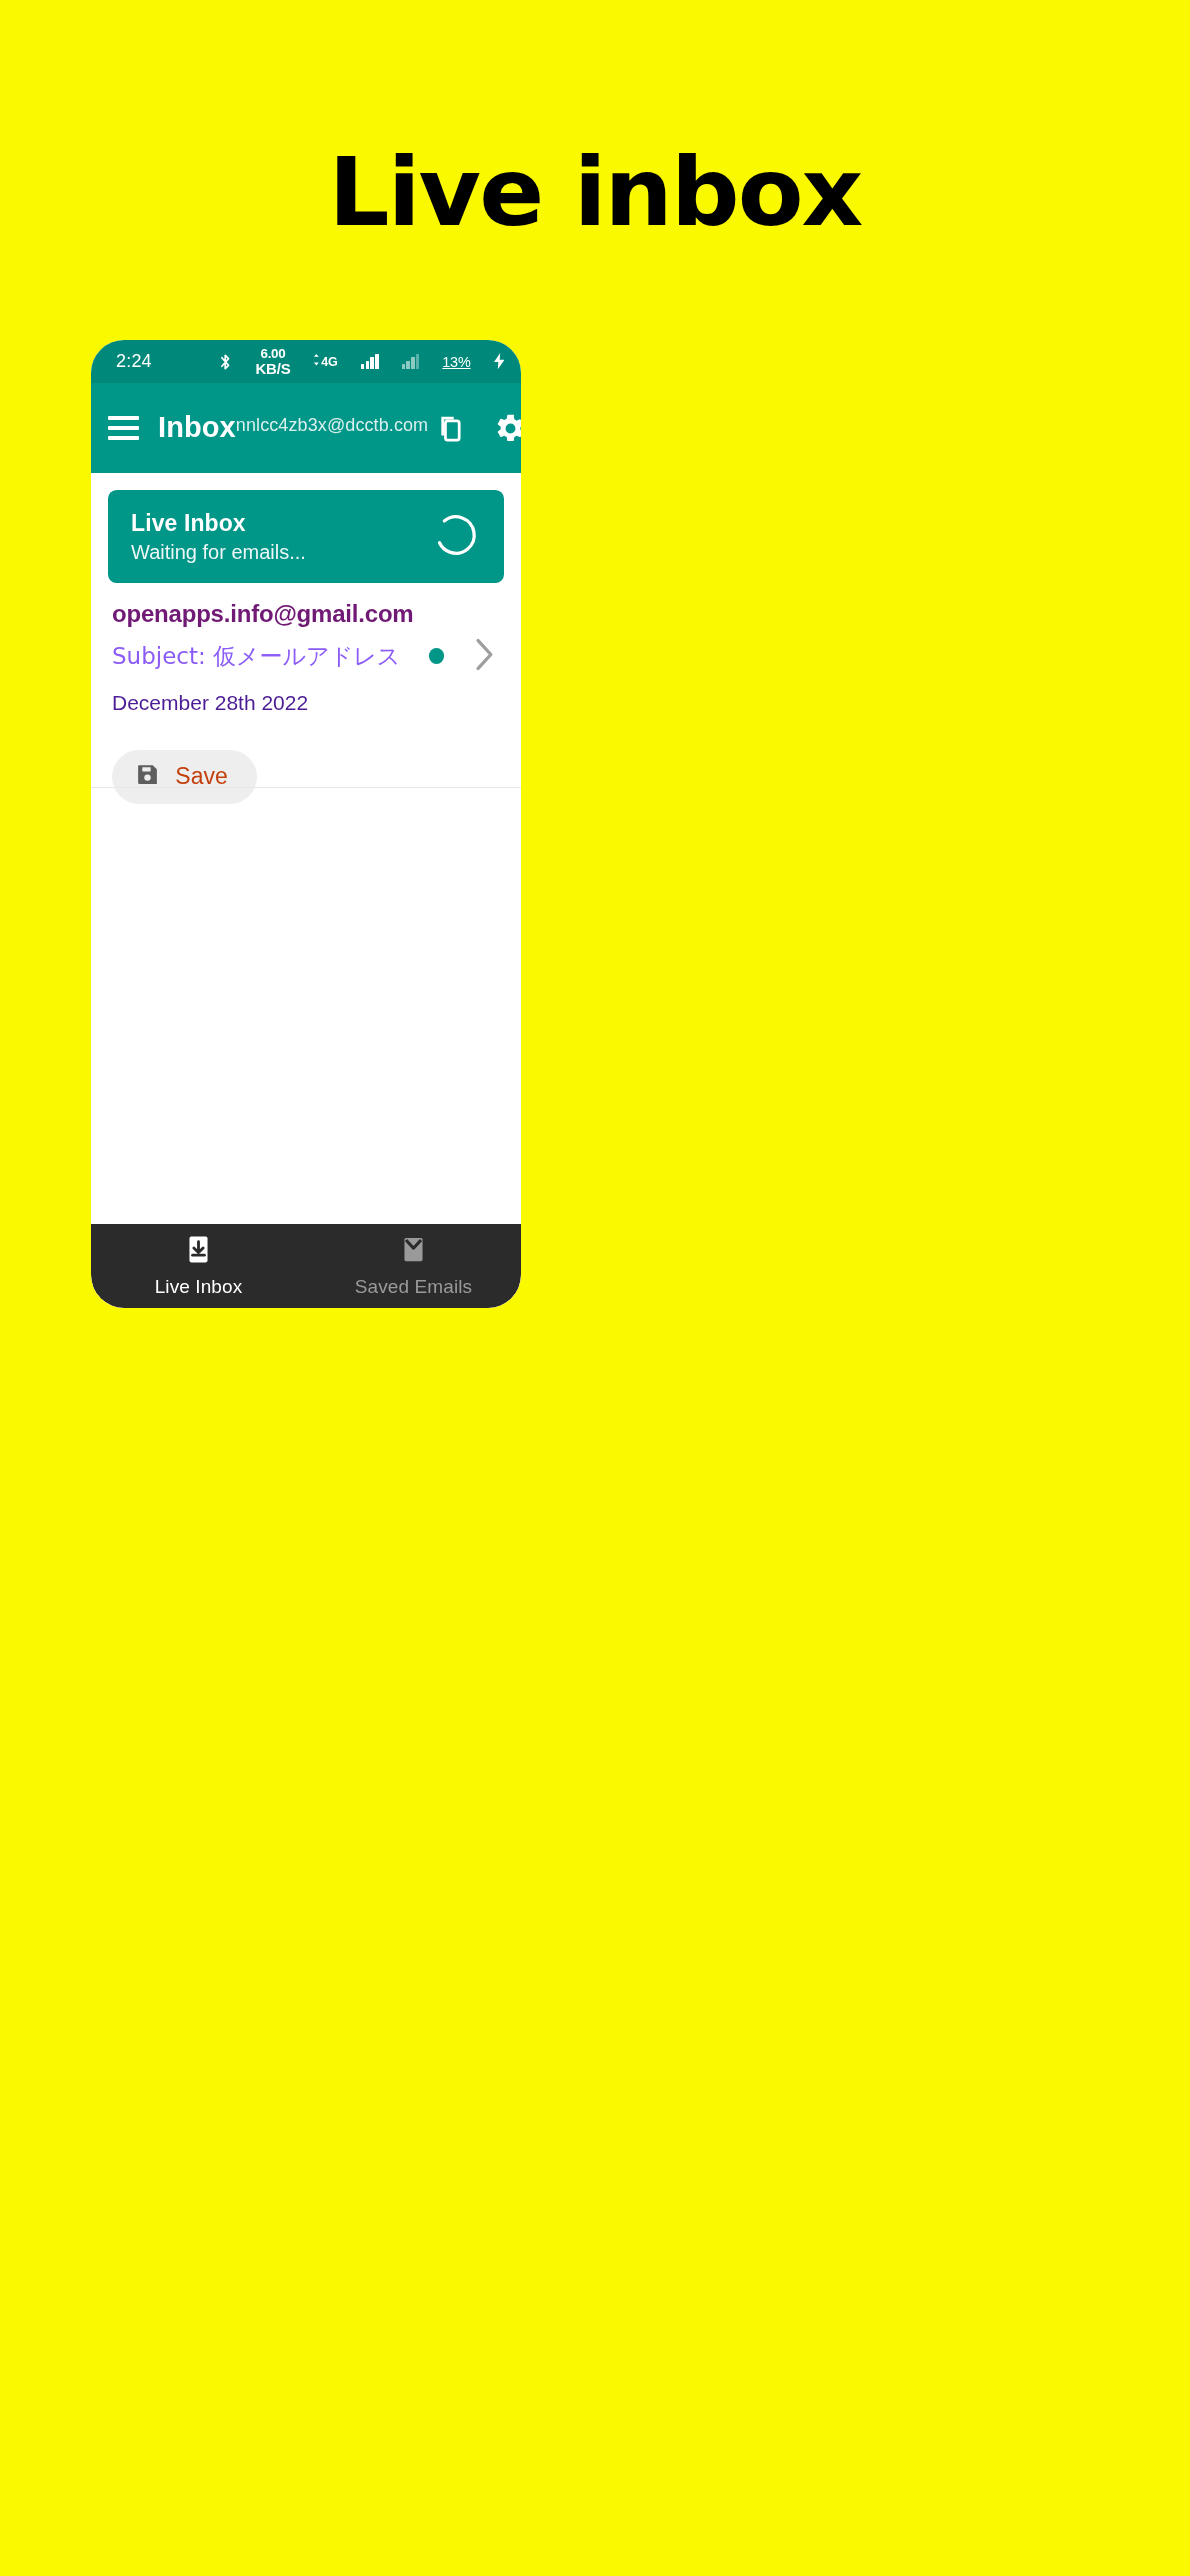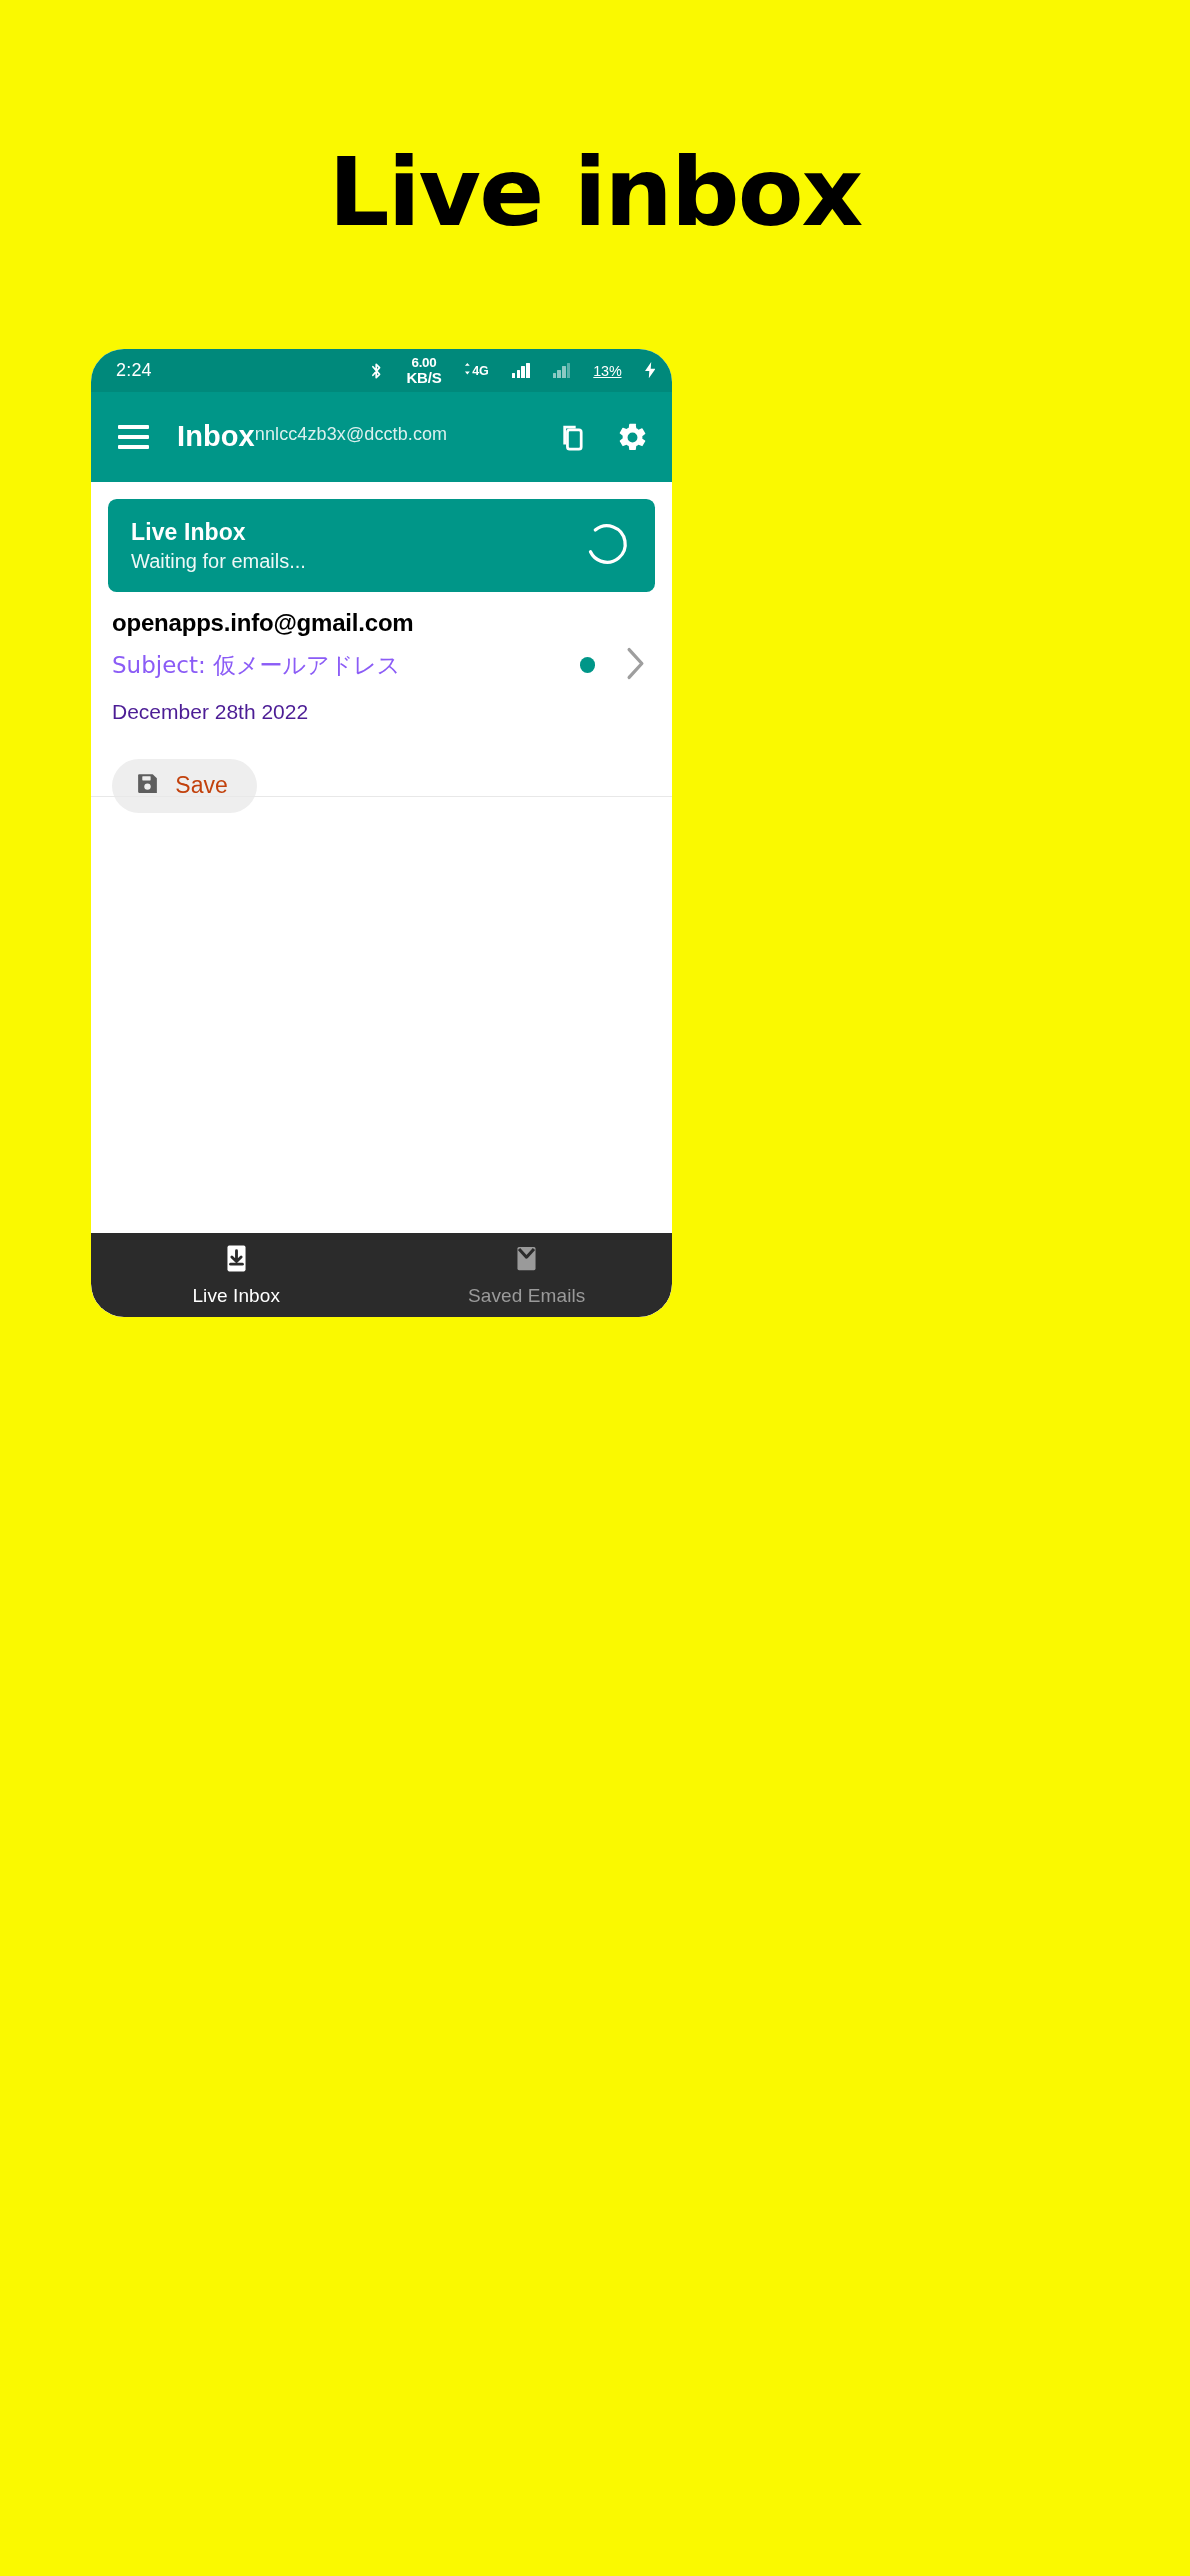--- a/index.html
+++ b/index.html
@@ -22,25 +22,25 @@
     letter-spacing:-1.9px;
     color:#000;
     line-height:1.05;
     transform:scaleX(1.02);
   }
 
   
   .phone{
     position:absolute;
     left:91px; top:340px;
-    width:581px; height:968px;
+    width:430px; height:968px;
     border-radius:33px 33px 33px 33px;
     overflow:hidden;
     background:#ffffff;
-    display:flex; flex-direction:column;margin-top:9px;
+    display:flex; flex-direction:column;
   }
 
   
   .statusbar{
     height:43px; flex:0 0 43px;
     background:#00897B;
     display:flex; align-items:center;
     padding:0 17px 0 25px;
     color:#ffffff;
   }
@@ -89,21 +89,21 @@
     display:flex; align-items:center;
     padding:0 25px 0 23px;
     color:#fff;
   }
   .lc-text{ display:flex; flex-direction:column; }
   .lc-title{ font-size:23px; font-weight:700; line-height:1.25; letter-spacing:0.1px; }
   .lc-sub{ font-size:20px; font-weight:400; color:rgba(255,255,255,.93); margin-top:2.9px; }
   .lc-spin{ margin-left:auto; }
 
   .mail-block{ padding:17px 21px 0 21px; }
-  .mail-from{ font-size:24px; font-weight:700; color:#000000; letter-spacing:-0.2px; }
+  .mail-from{ font-size:24px; font-weight:700; color:#701a75; letter-spacing:-0.2px; }
   .mail-row{ display:flex; align-items:center; margin-top:9.6px; }
   .mail-subject{ font-size:23px; color:#8b5cf6; font-weight:400;
                  font-family:"DejaVu Sans","Liberation Sans", sans-serif; }
   .mail-right{ margin-left:auto; display:flex; align-items:center; gap:29px; padding-right:3.8px; }
   .dot{ width:15.3px; height:15.3px; border-radius:50%; background:#009688; }
   .mail-date{ margin-top:16.3px; font-size:21px; color:#4c1d95; font-weight:400; }
 
   .save-btn{
     margin:35px 0 0 0;
     display:inline-flex; align-items:center; gap:15.3px;

